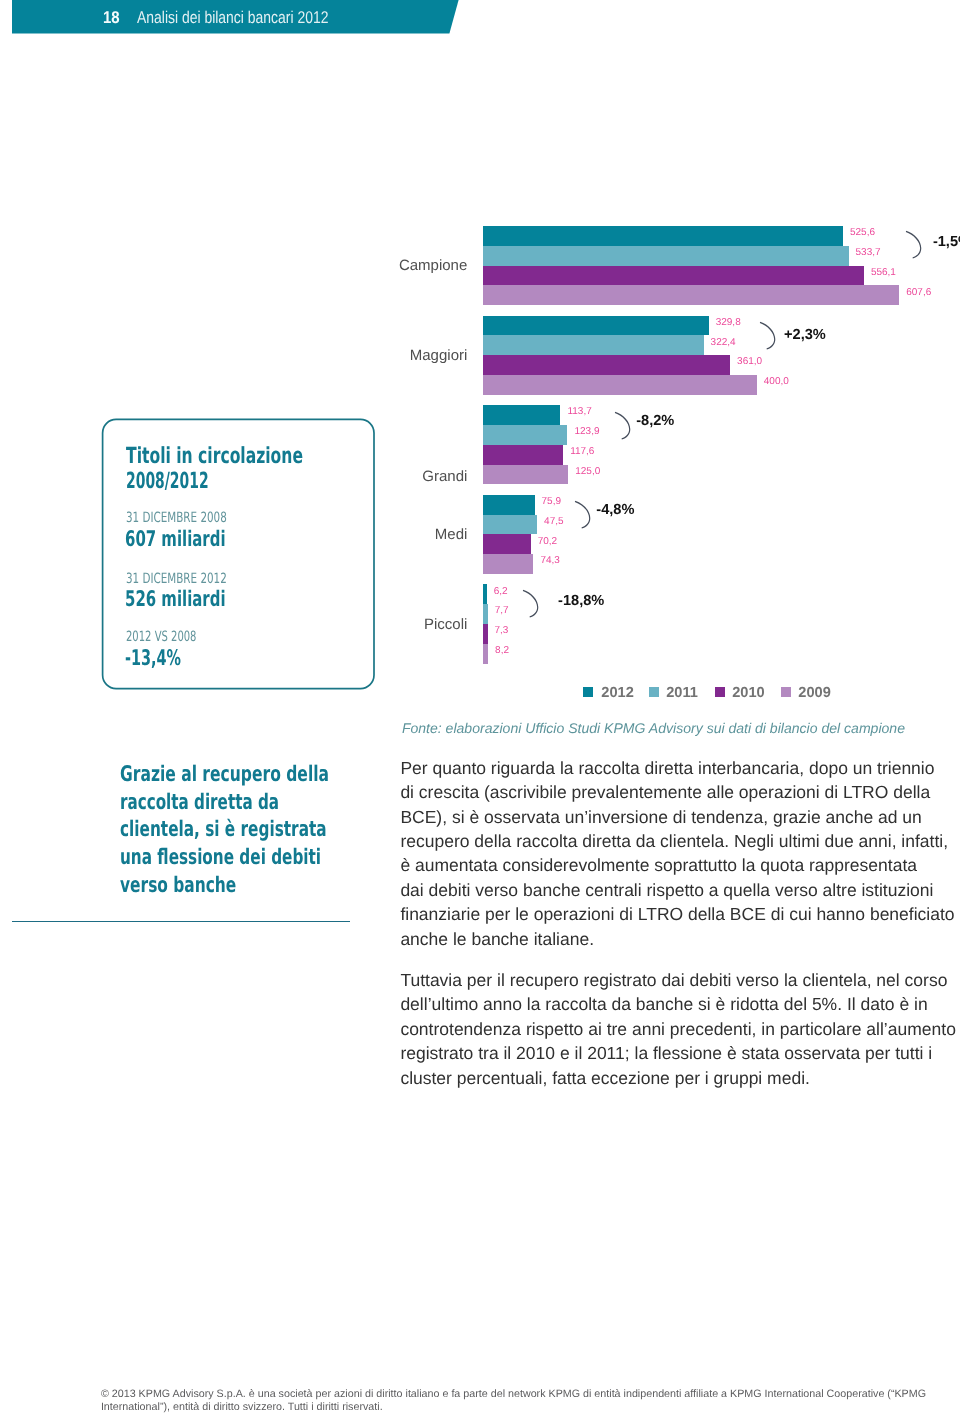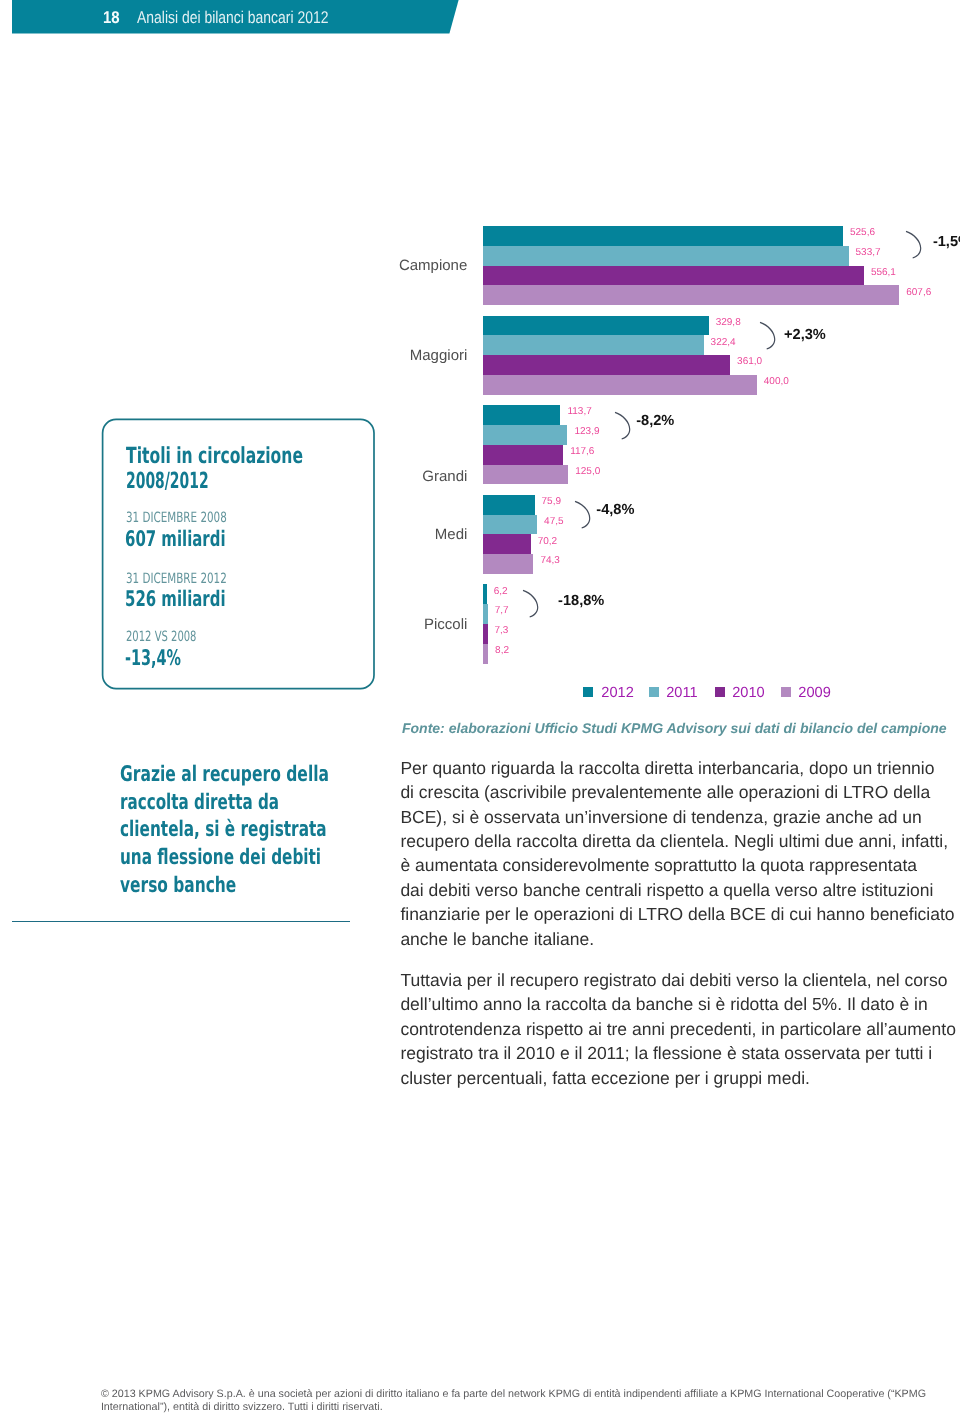--- a/index.html
+++ b/index.html
@@ -24,41 +24,41 @@
   #chart-area{position:absolute;left:0;top:0;width:960px;height:720px;}
   .cat-label{position:absolute;font-size:15px;color:#4f4f4f;text-align:right;white-space:nowrap;}
   .bar{position:absolute;height:19.8px;}
   .bar-value{position:absolute;font-size:10px;color:#ec4899;white-space:nowrap;}
   .pct-label{position:absolute;font-size:14.6px;font-weight:bold;color:#131313;white-space:nowrap;}
   .arc{position:absolute;}
   .arc svg{display:block;}
 
   #legend{position:absolute;left:0;top:0;}
   .legend-swatch{position:absolute;width:9.8px;height:9.8px;}
-  .legend-text{position:absolute;font-size:14.6px;color:#a21caf;white-space:nowrap;}
+  .legend-text{position:absolute;font-size:14.6px;color:#737373;white-space:nowrap;font-weight:bold;}
 
   
   #stat-box{position:absolute;left:88px;top:417px;width:278px;height:275px;}
   #stat-box svg{display:block;}
   .cond{font-family:"DejaVu Sans",sans-serif;font-stretch:condensed;transform-origin:left top;}
   .box-title{position:absolute;left:113.8px;font-size:22.2px;font-weight:bold;color:#127a90;
       white-space:nowrap;transform:scaleX(0.772);}
   .box-kicker{position:absolute;left:113.5px;font-size:14.2px;color:#63959c;white-space:nowrap;
       transform:scaleX(0.74);}
   .box-value{position:absolute;left:113.4px;font-size:21.5px;font-weight:bold;color:#127a90;
       white-space:nowrap;transform:scaleX(0.752);}
 
   
   .pq-line{position:absolute;left:107.7px;font-size:21.5px;font-weight:bold;color:#127a90;
       white-space:nowrap;transform:scaleX(0.784);}
   #pullquote-rule{position:absolute;left:0;top:920.7px;width:338.0px;height:1.5px;background:#1d6c84;}
 
   
   #source-note{position:absolute;left:389.9px;top:720.4px;font-size:14.05px;font-style:italic;
-      color:#5d949b;white-space:nowrap;font-weight:bold;}
+      color:#5d949b;white-space:nowrap;}
   .body-line{position:absolute;left:388.4px;font-size:17.5px;color:#303030;white-space:nowrap;}
 
   
   .footer-line{position:absolute;left:88.9px;font-size:10.72px;color:#5c5c5e;white-space:nowrap;}
 </style>
 </head>
 <body>
 
 <div class="page">
 

